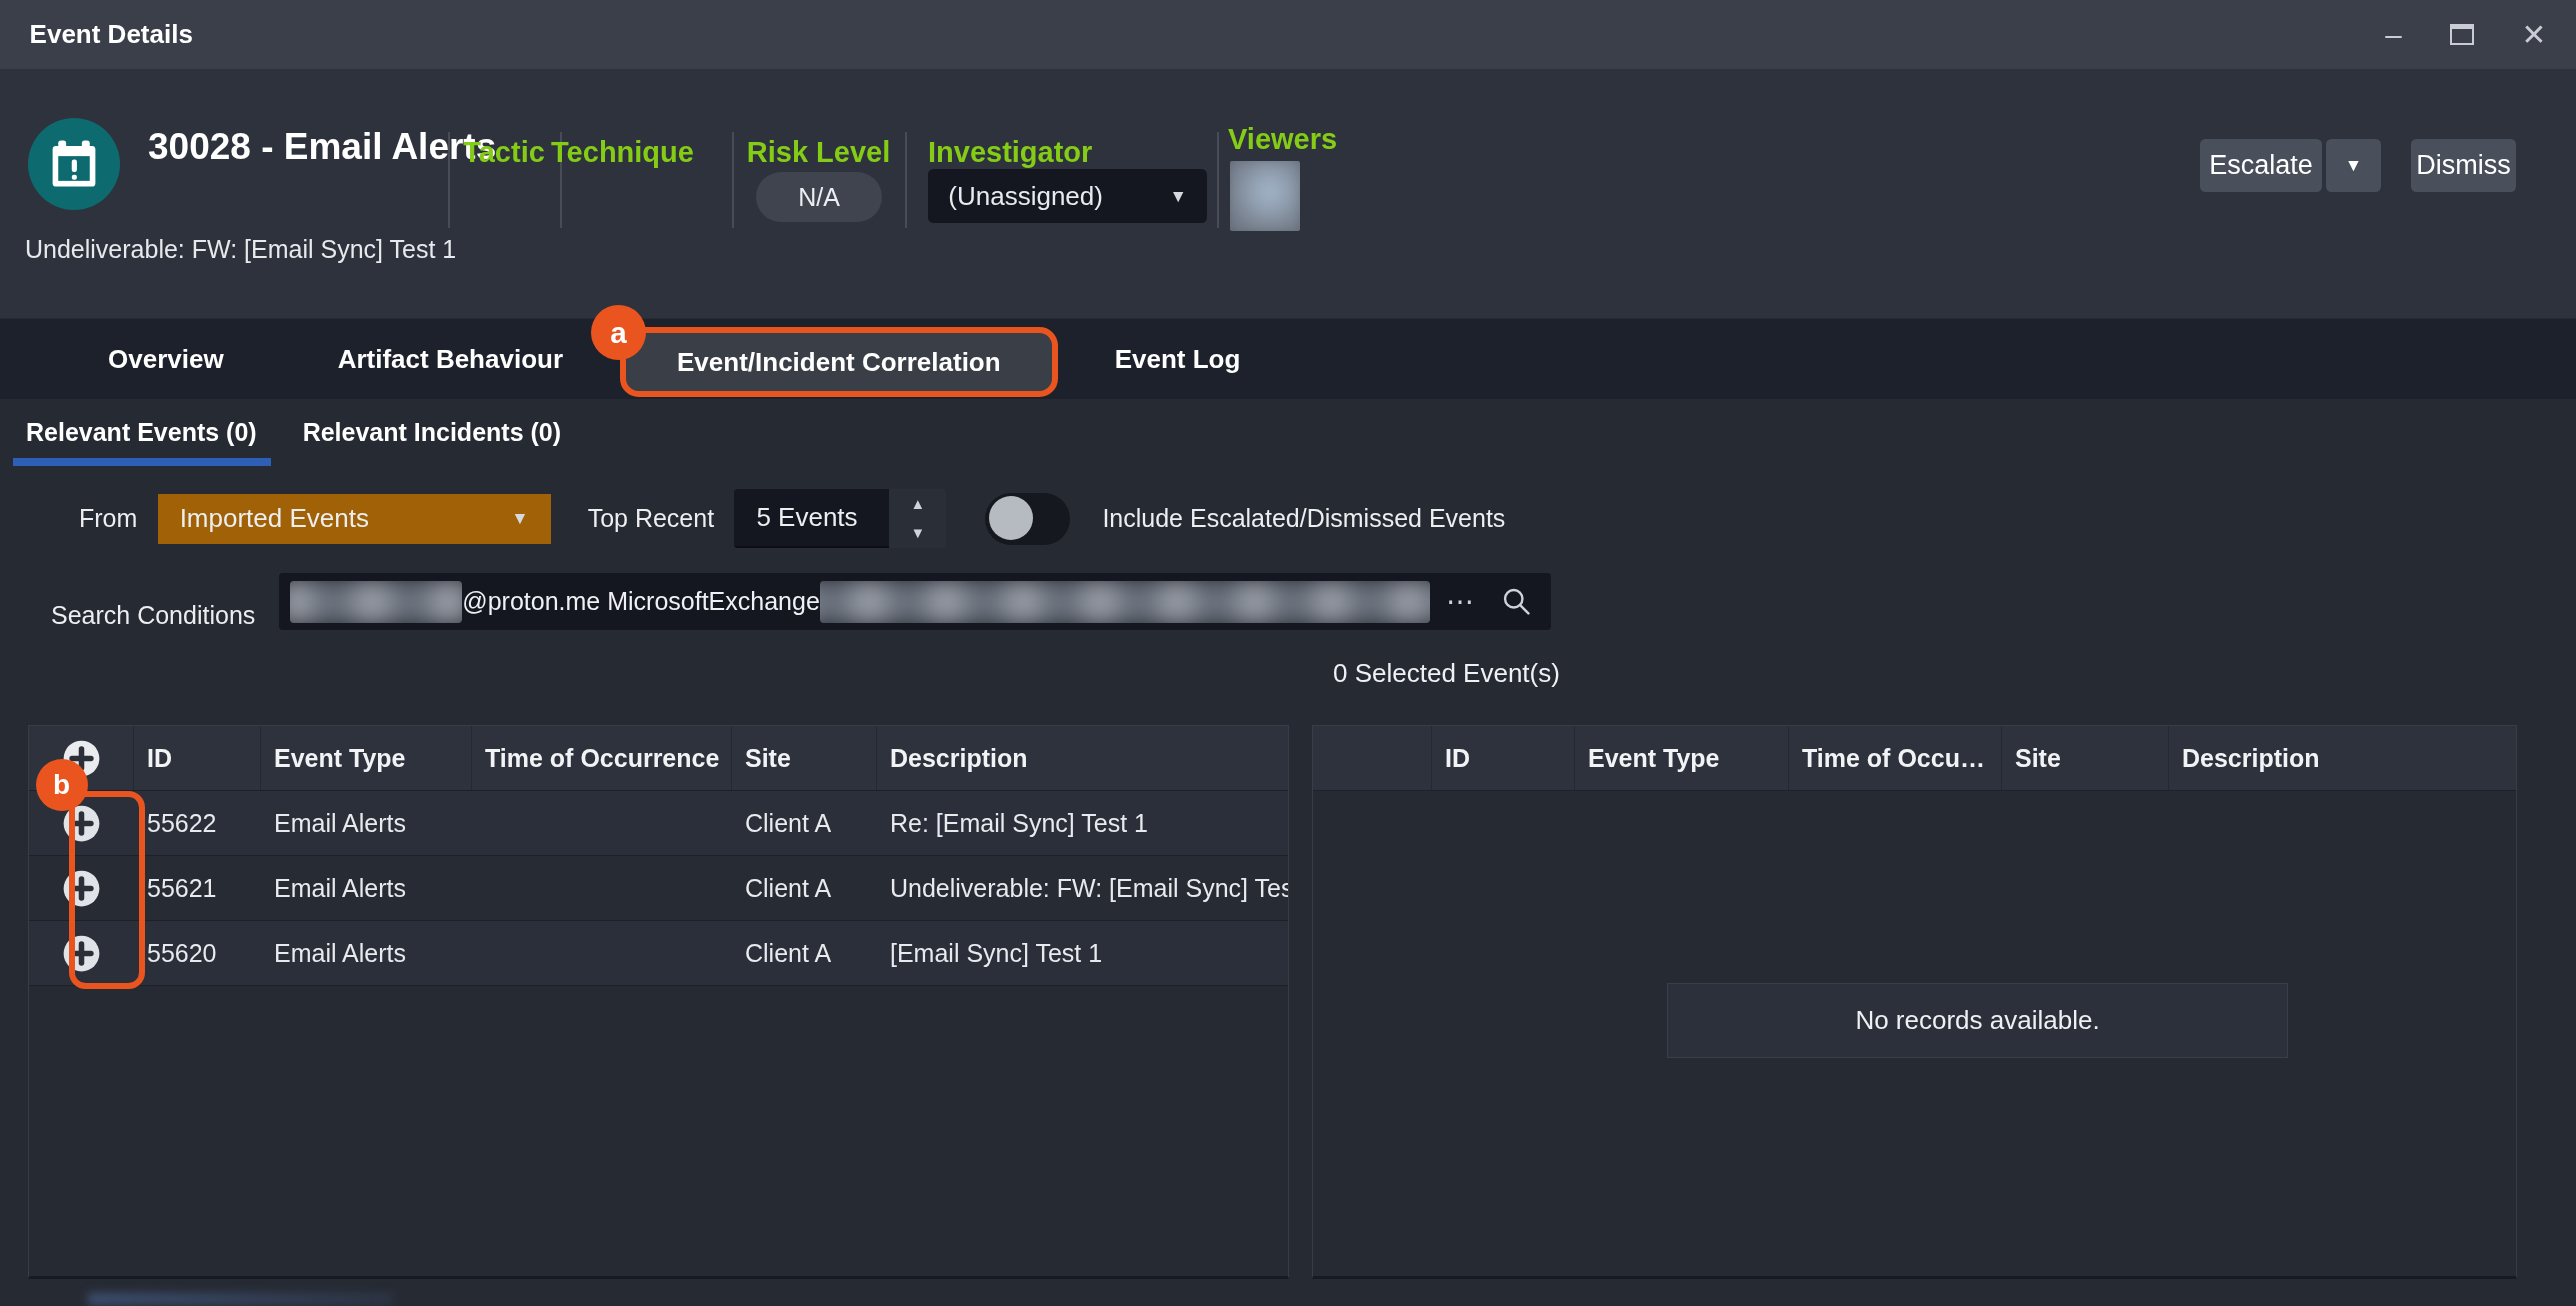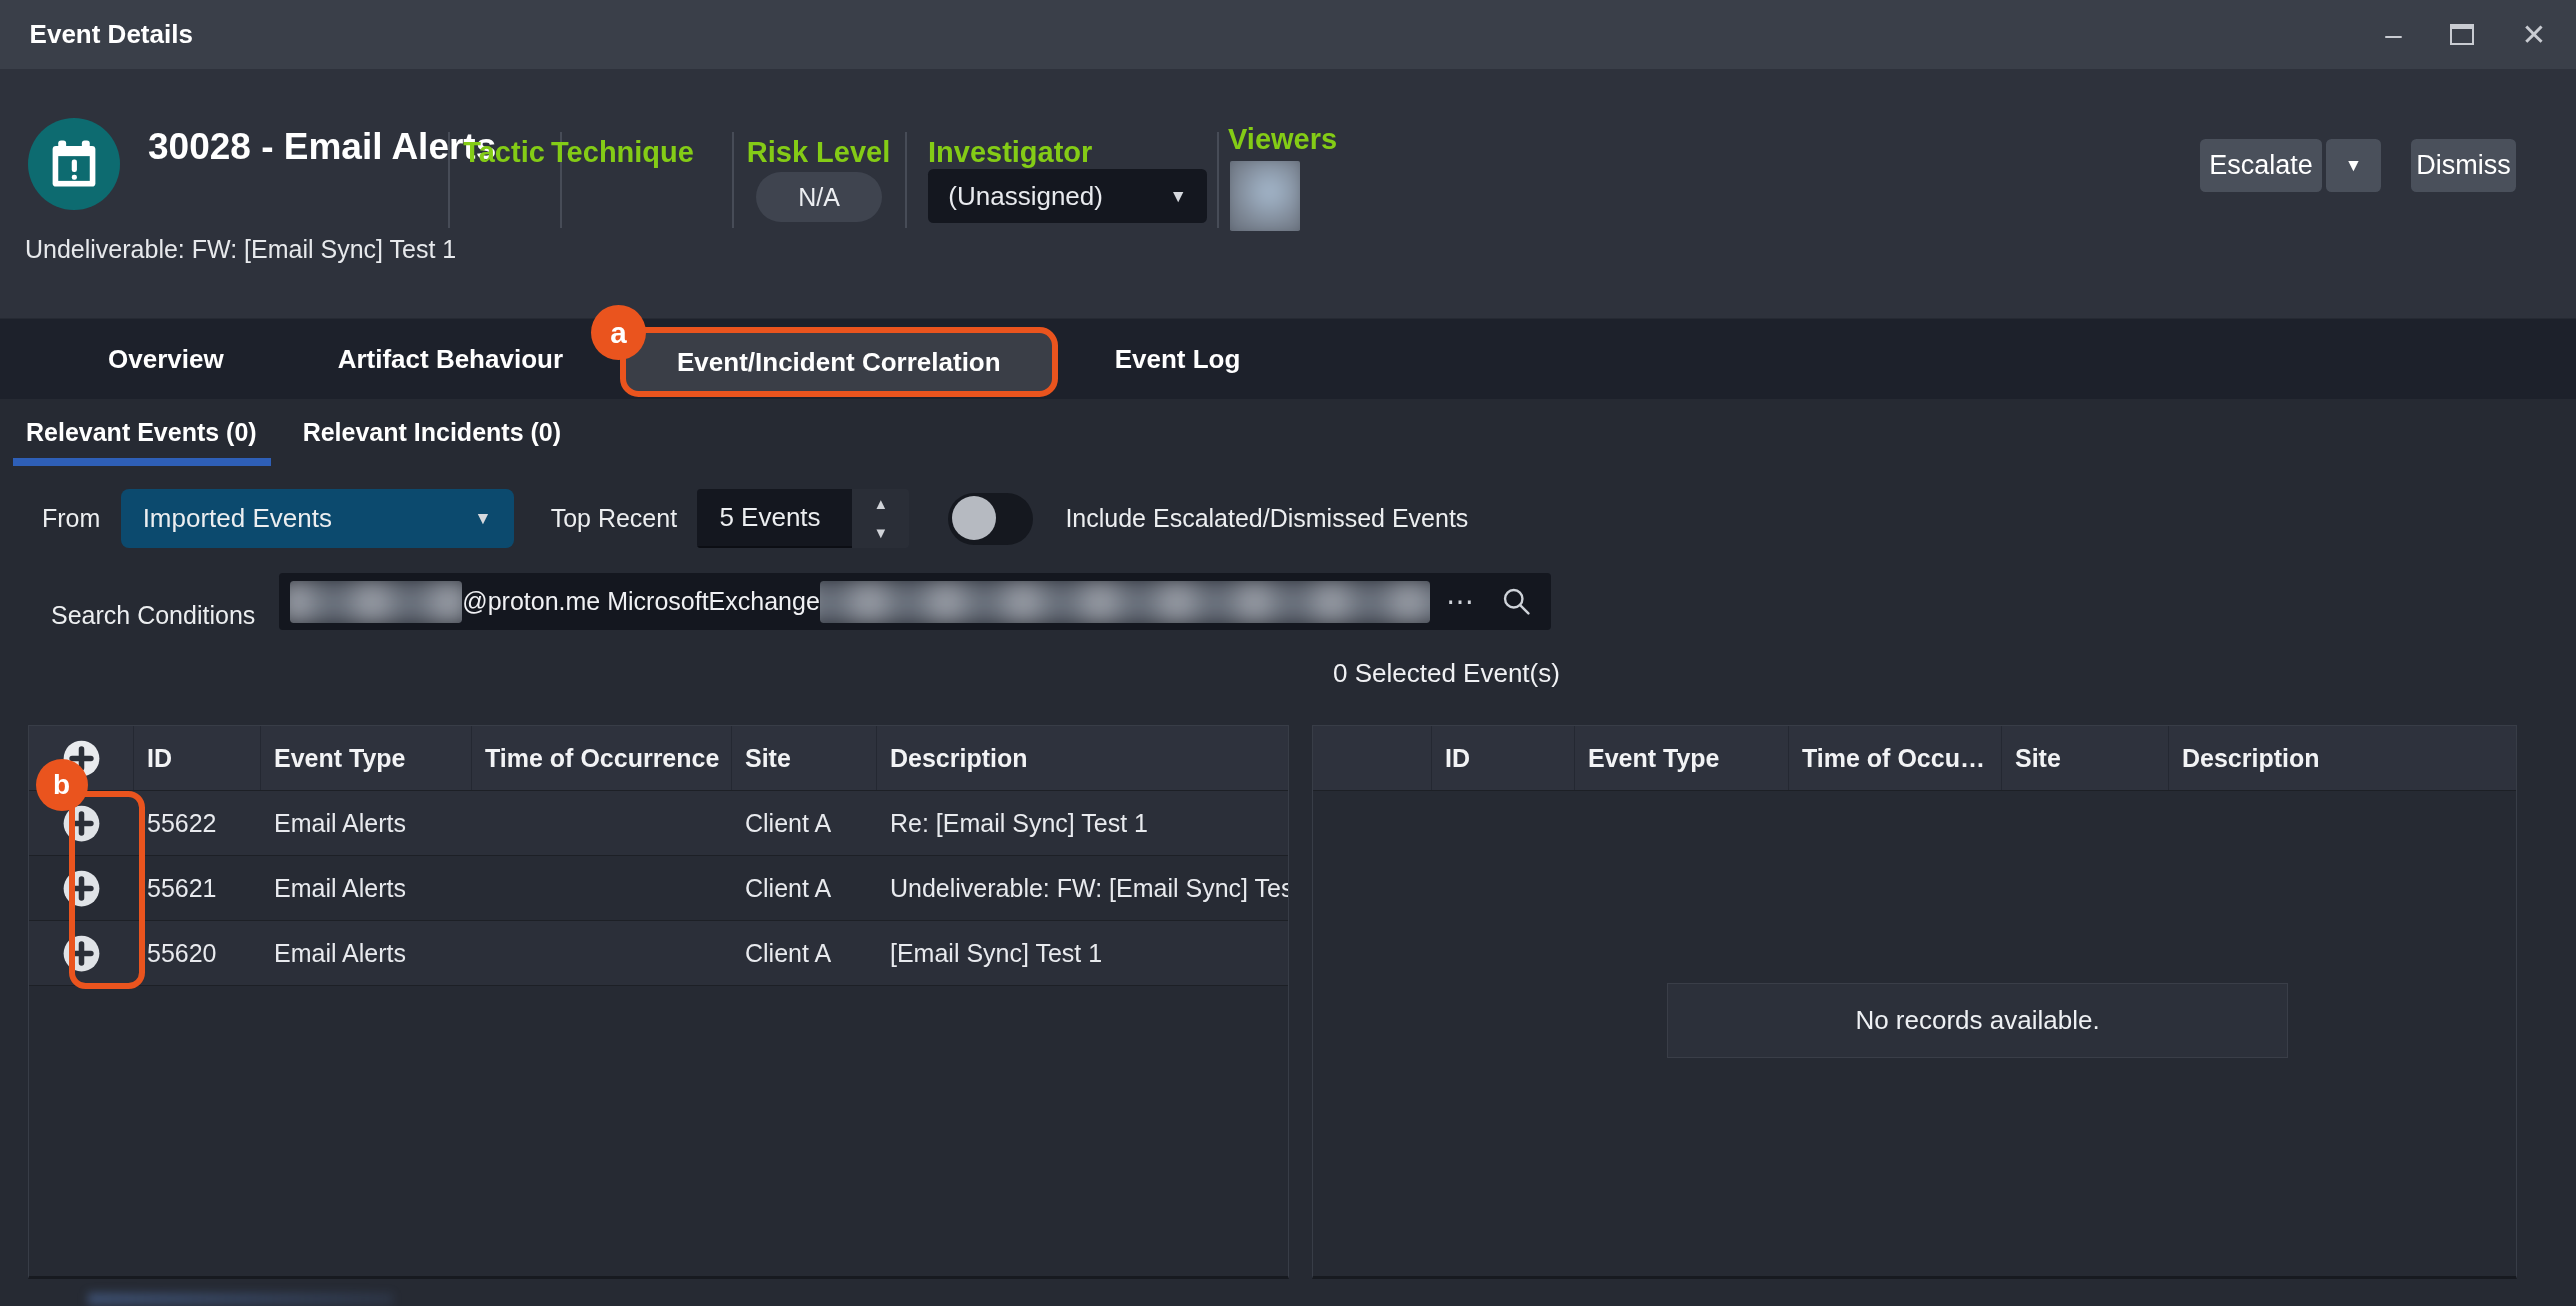--- a/index.html
+++ b/index.html
@@ -49,22 +49,22 @@
     display:flex; align-items:center; justify-content:center; z-index:5; }
   
   .subtabs { position:absolute; left:0; top:399px; width:100%; height:67px;
     display:flex; align-items:center; padding-left:26px; gap:46px; }
   .subtab { position:relative; font-size:25px; font-weight:bold; color:#ffffff;
     height:100%; display:flex; align-items:center; cursor:pointer; }
   .subtab.active::after { content:""; position:absolute; left:-13px; right:-14.8px; bottom:0;
     height:8.3px; background:#2E5FB7; }
   
   .controls { position:absolute; left:0; top:488px; width:100%; height:61px;
-    display:flex; align-items:center; padding-left:42px; font-size:25px; }
-  .from-dd { width:393px; height:59px; background:#0c4a6e; border-radius:8px; margin-left:20.3px;
+    display:flex; align-items:center; padding-left:79px; font-size:25px; }
+  .from-dd { width:393px; height:50px; background:#a16207; border-radius:0; margin-left:20.3px;
     display:flex; align-items:center; padding:0 22px; font-size:26px; cursor:pointer; }
   .tr-label { margin-left:37px; }
   .spinner { margin-left:20.3px; width:212px; height:59px; display:flex; border-radius:3.7px; overflow:hidden; }
   .spin-value { flex:1; background:#14171f; display:flex; align-items:center; padding-left:22px;
     font-size:26px; border-bottom:2.8px solid #0c0e14; }
   .spin-btns { width:57px; background:#2a2e37; display:flex; flex-direction:column; }
   .spin-btns .sb { flex:1; display:flex; align-items:center; justify-content:center;
     font-size:14.8px; color:#d0d3d8; cursor:pointer; }
   .toggle { margin-left:39px; width:85px; height:52px; border-radius:26px; background:#15181f;
     position:relative; cursor:pointer; flex:none; }

